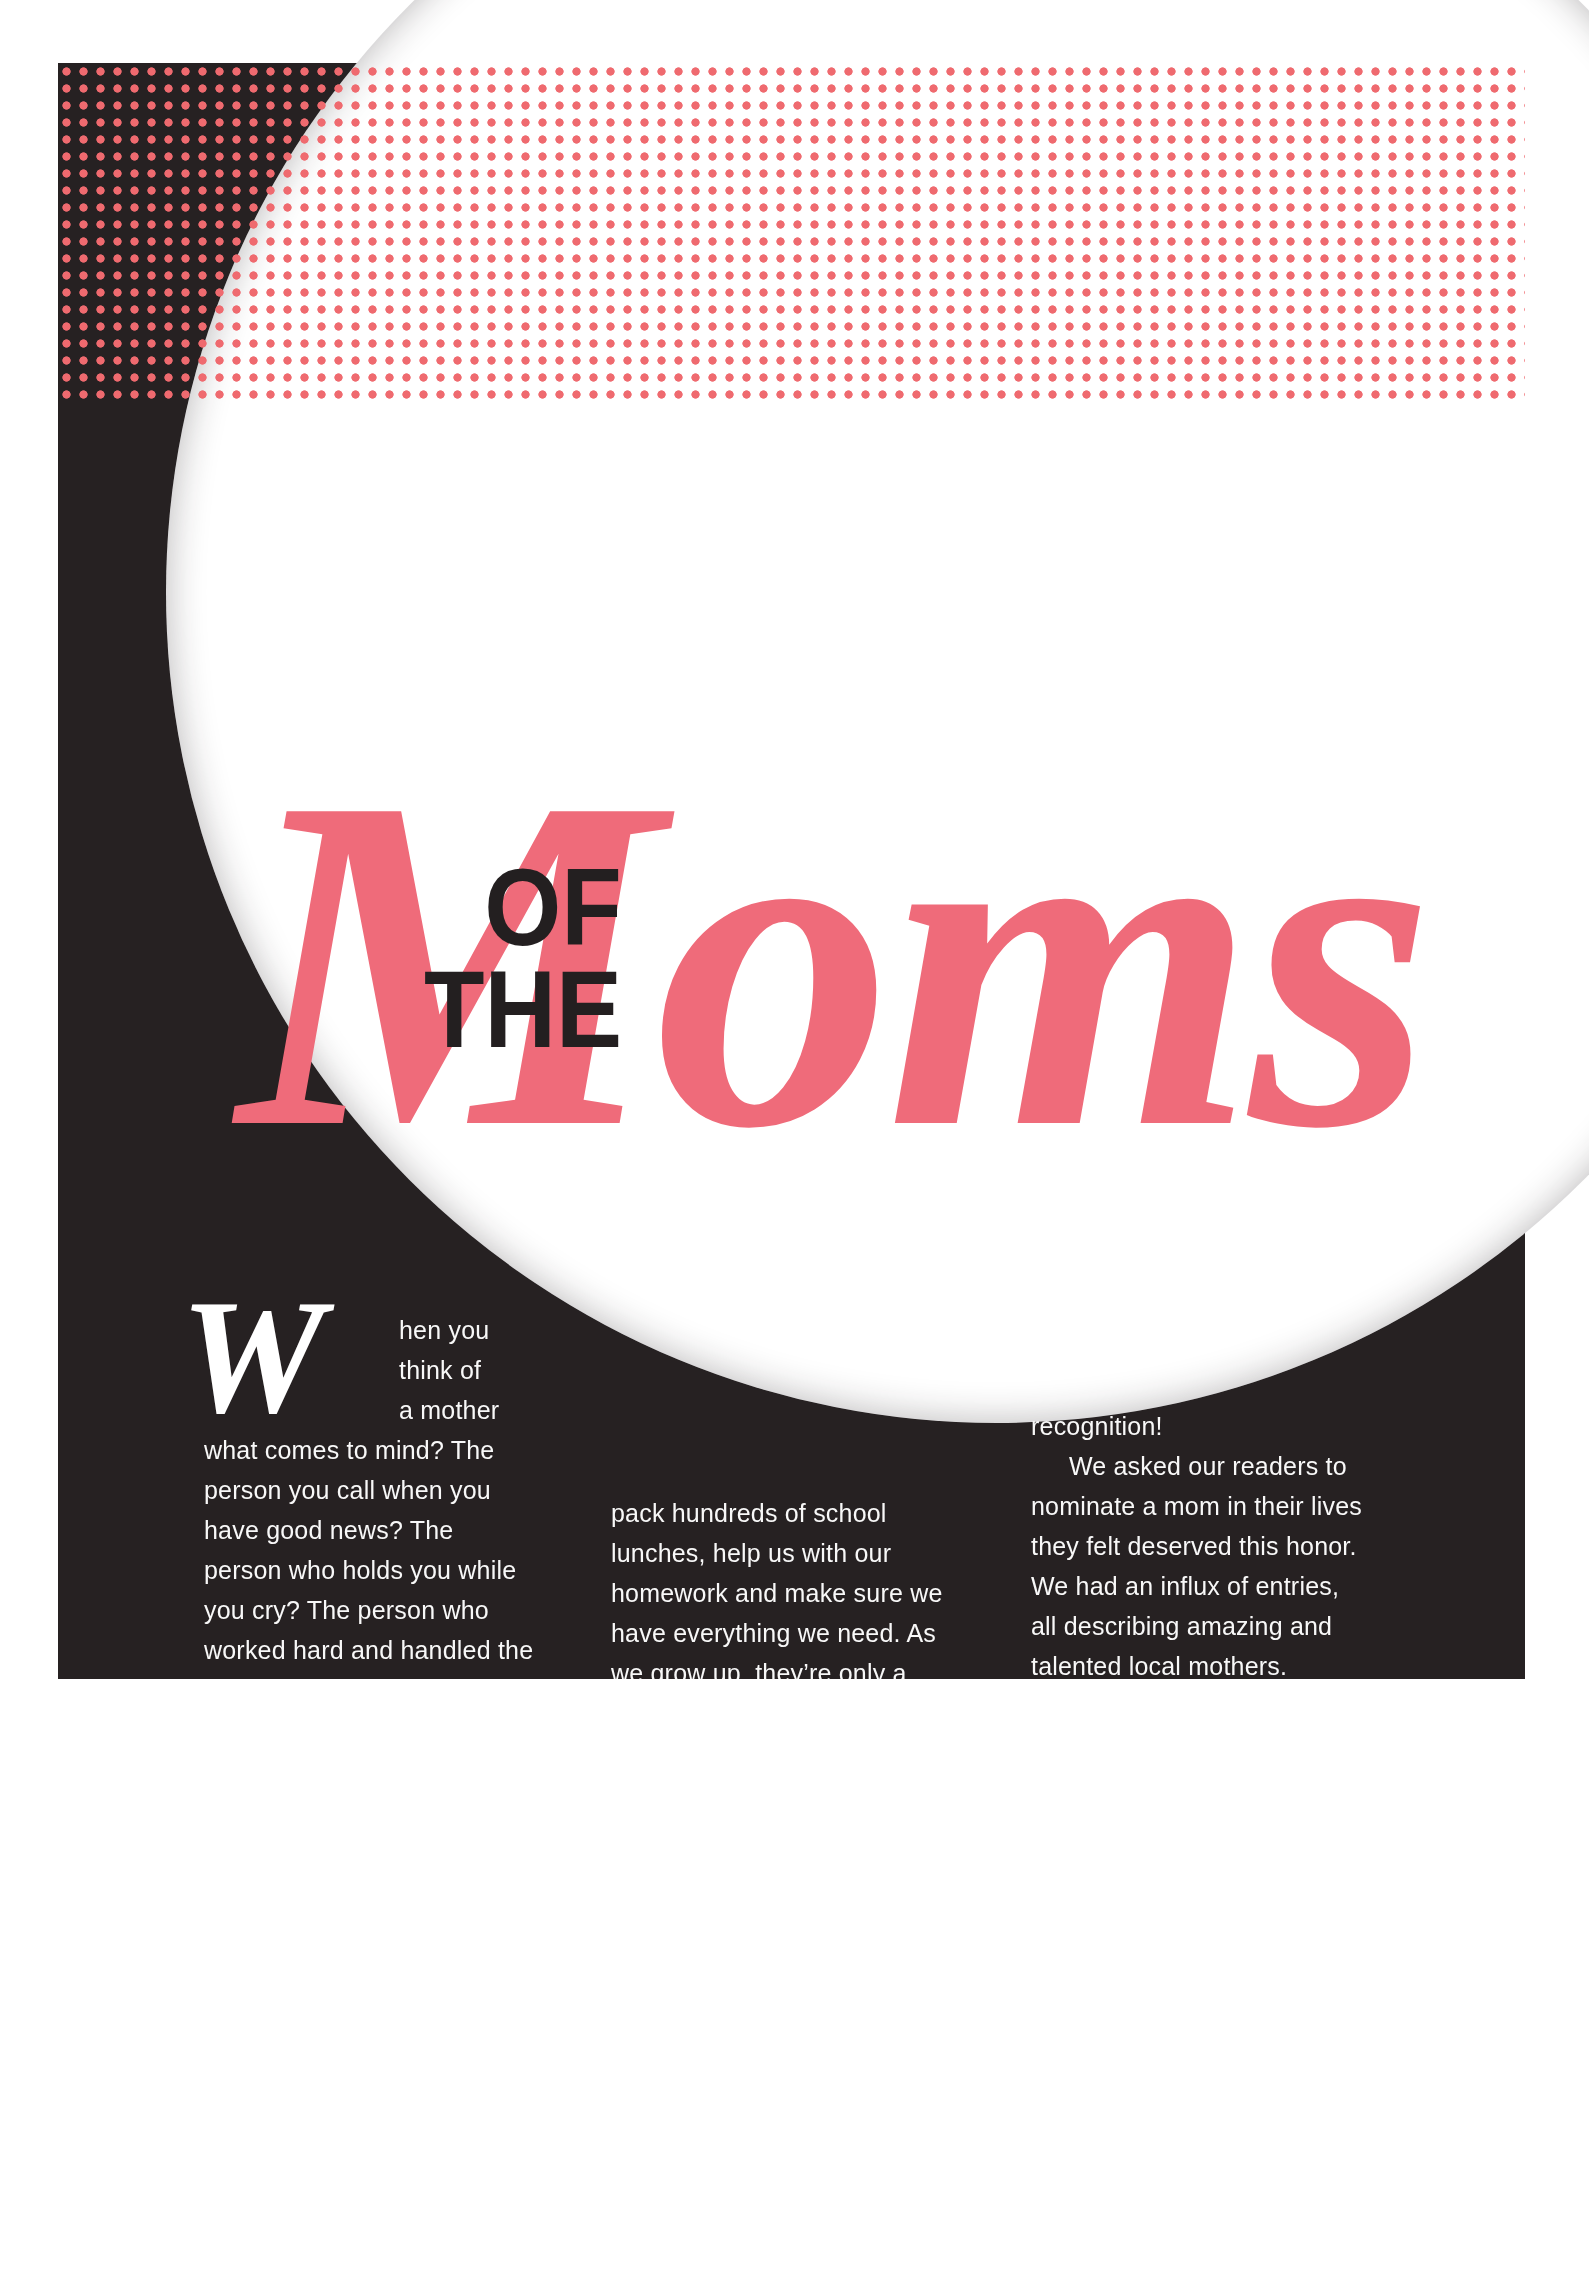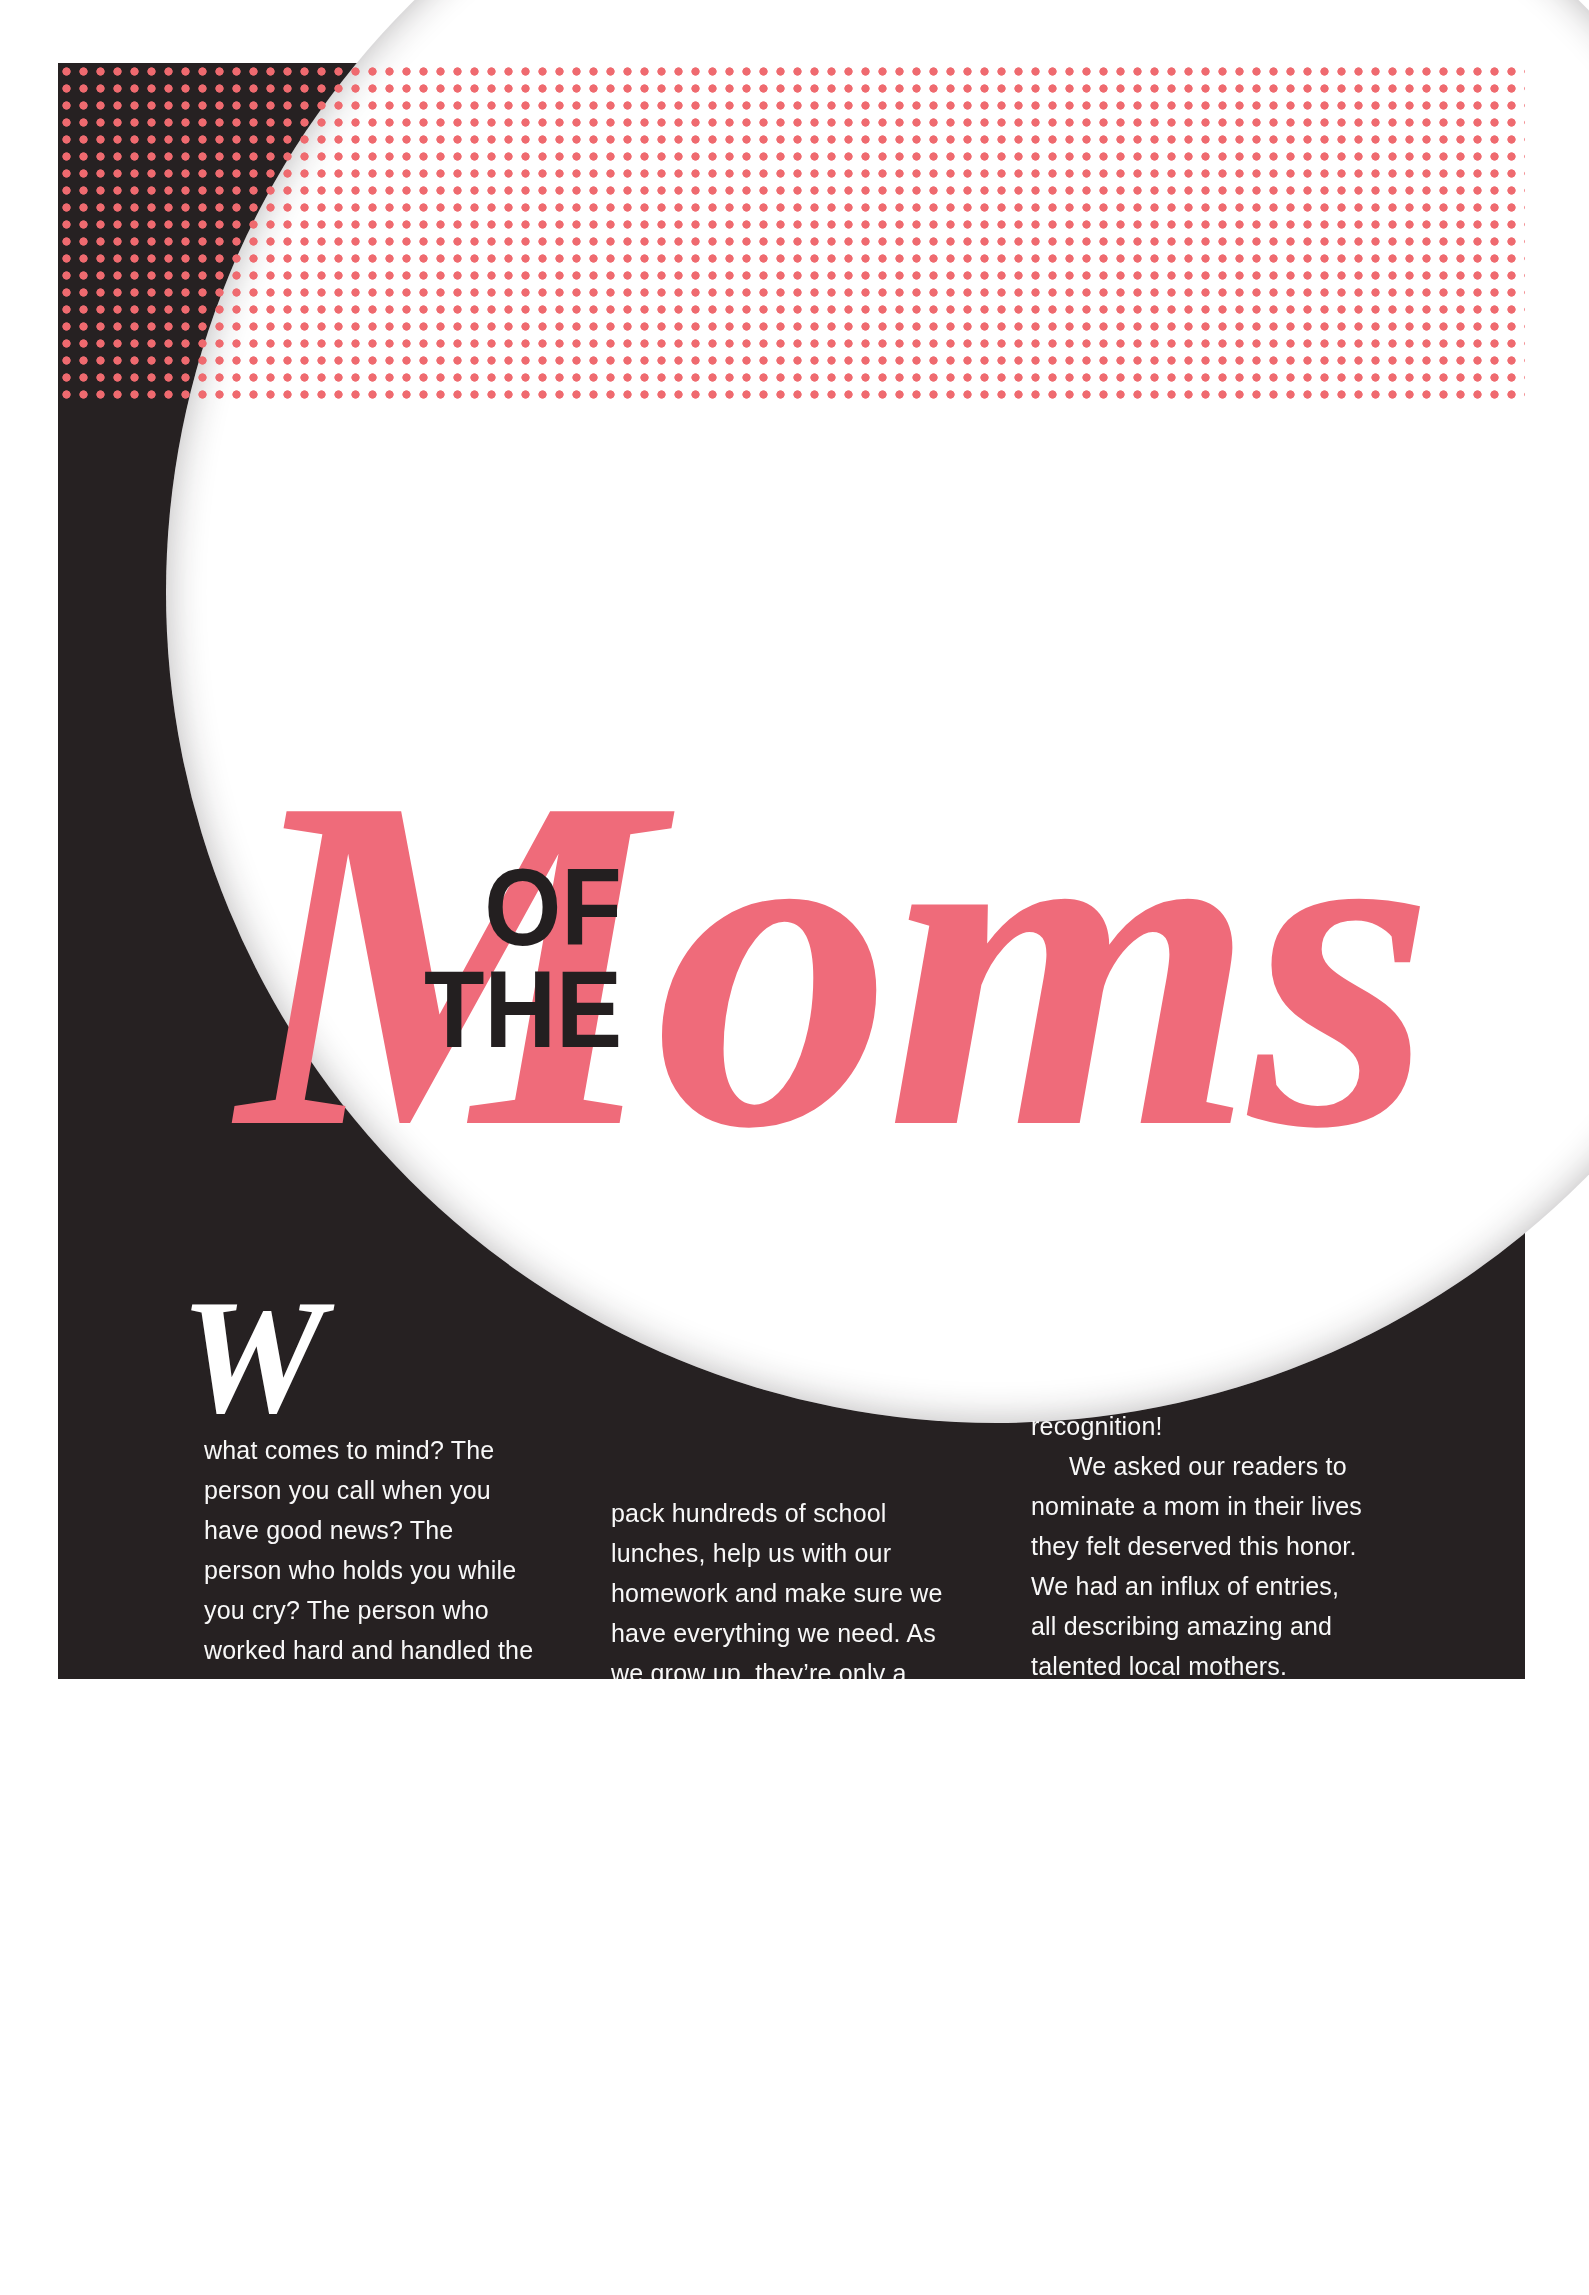--- a/index.html
+++ b/index.html
@@ -77,20 +77,23 @@
   <div class="dots"></div>
 
   <h1 class="layer title-moms">Moms</h1>
 
   <div class="layer title-of">OF</div>
   <div class="layer title-the">THE</div>
 
 
   <div class="layer dropcap">W</div>
 
+  <div class="layer bodycol col1-intro">hen you
+think of
+a mother</div>
 
   <div class="layer bodycol col1">what comes to mind? The
 person you call when you
 have good news? The
 person who holds you while
 you cry? The person who
 worked hard and handled the
 housework and the bills while
 somehow simultaneously
 keeping up with everyone’s

